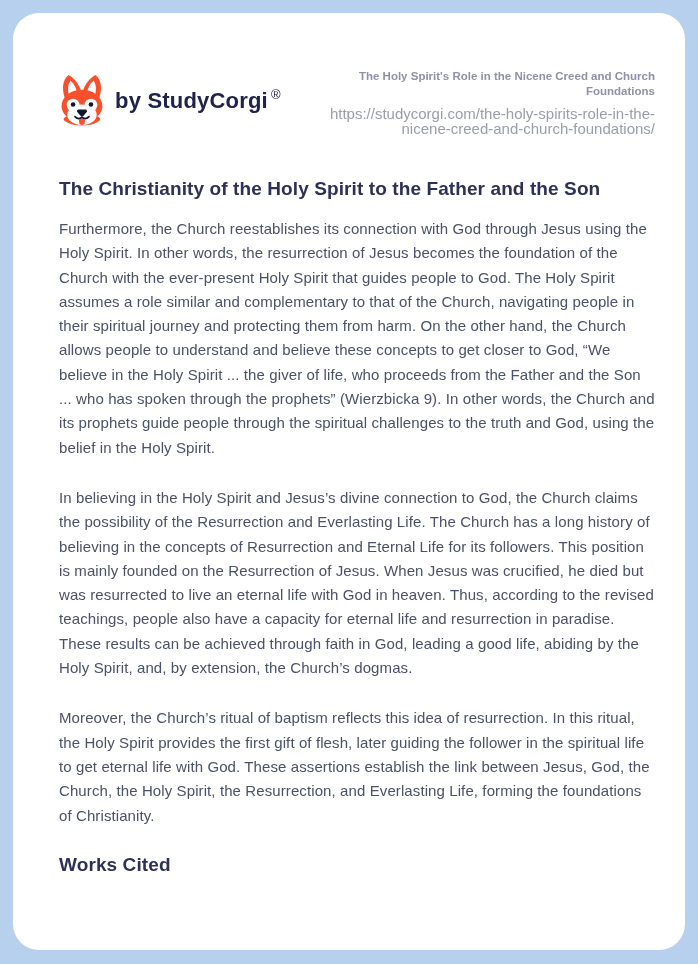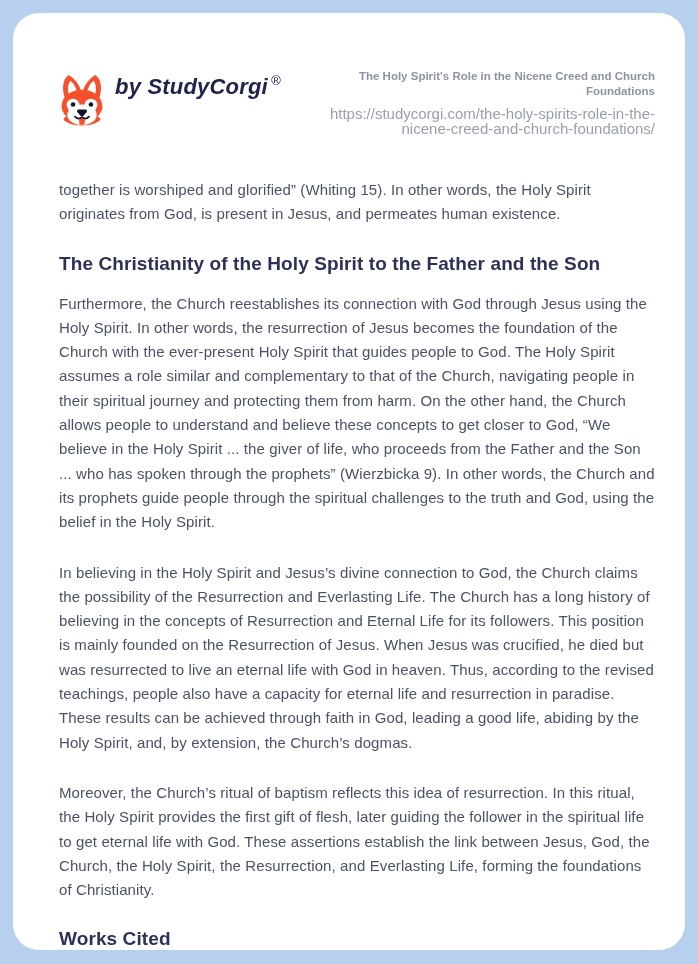--- a/index.html
+++ b/index.html
@@ -18,21 +18,21 @@
     border-radius: 26px;
   }
 
   .doc-header {
     display: flex;
     justify-content: space-between;
     align-items: flex-start;
     margin: 50px 30px 0 46px;
   }
 
-  .brand { display: flex; gap: 10px; margin-top: 10px; font-style: italic; }
+  .brand { display: flex; align-items: center; gap: 10px; margin-top: 10px; }
   .brand svg { display: block; }
   .brand-text {
     font-size: 22px;
     font-weight: bold;
     color: #20234a;
     letter-spacing: 0.2px;
     white-space: nowrap;
   }
   .reg-mark {
     font-size: 13px;
@@ -118,21 +118,20 @@
     </div>
 
     <div class="doc-meta">
       <div class="doc-title">The Holy Spirit's Role in the Nicene Creed and Church Foundations</div>
       <div class="doc-url">https://studycorgi.com/the-holy-spirits-role-in-the-nicene-creed-and-church-foundations/</div>
     </div>
 
   </header>
 
   <main class="doc-body">
-    <p>together is worshiped and glorified” (Whiting 15). In other words, the Holy Spirit originates from God, is present in Jesus, and permeates human existence.</p>
     <h2>The Christianity of the Holy Spirit to the Father and the Son</h2>
     <p>Furthermore, the Church reestablishes its connection with God through Jesus using the Holy Spirit. In other words, the resurrection of Jesus becomes the foundation of the Church with the ever-present Holy Spirit that guides people to God. The Holy Spirit assumes a role similar and complementary to that of the Church, navigating people in their spiritual journey and protecting them from harm. On the other hand, the Church allows people to understand and believe these concepts to get closer to God, “We believe in the Holy Spirit ... the giver of life, who proceeds from the Father and the Son ... who has spoken through the prophets” (Wierzbicka 9). In other words, the Church and its prophets guide people through the spiritual challenges to the truth and God, using the belief in the Holy Spirit.</p>
     <p>In believing in the Holy Spirit and Jesus’s divine connection to God, the Church claims the possibility of the Resurrection and Everlasting Life. The Church has a long history of believing in the concepts of Resurrection and Eternal Life for its followers. This position is mainly founded on the Resurrection of Jesus. When Jesus was crucified, he died but was resurrected to live an eternal life with God in heaven. Thus, according to the revised teachings, people also have a capacity for eternal life and resurrection in paradise. These results can be achieved through faith in God, leading a good life, abiding by the Holy Spirit, and, by extension, the Church’s dogmas.</p>
     <p>Moreover, the Church’s ritual of baptism reflects this idea of resurrection. In this ritual, the Holy Spirit provides the first gift of flesh, later guiding the follower in the spiritual life to get eternal life with God. These assertions establish the link between Jesus, God, the Church, the Holy Spirit, the Resurrection, and Everlasting Life, forming the foundations of Christianity.</p>
     <h2 class="works-cited">Works Cited</h2>
   </main>
 
 </div>
 
 </body></html>

